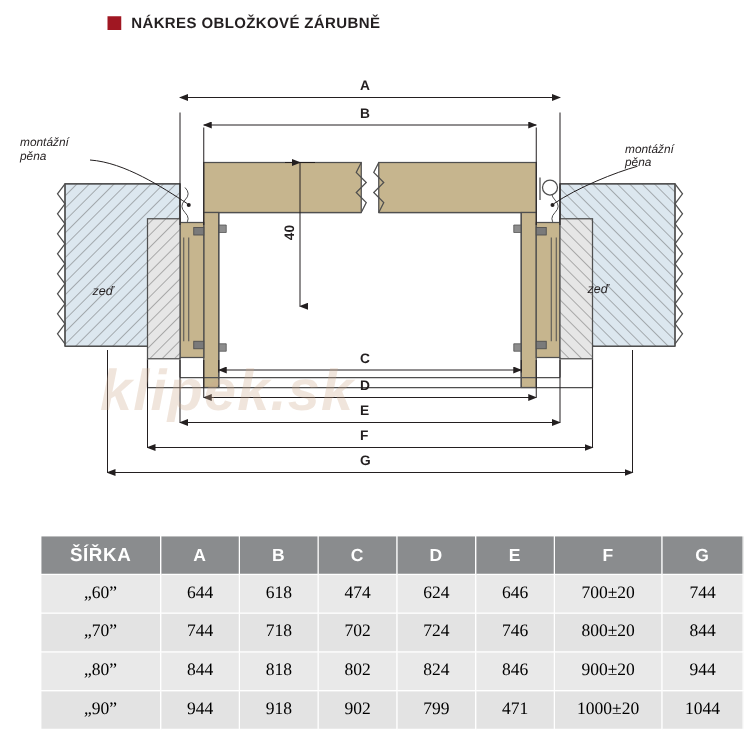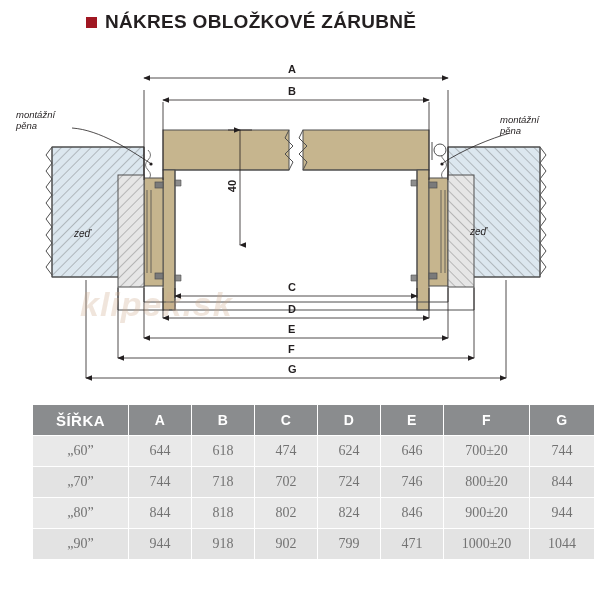--- a/index.html
+++ b/index.html
@@ -17,40 +17,40 @@
     position: absolute;
     left: 86px; top: 11px;
     display: flex; align-items: center;
   }
   #title-bullet {
     width: 11px; height: 11px;
     background: #a01722;
     margin-right: 8px;
   }
   #title-text {
-    font-size: 19px;
+    font-size: 12px;
     font-weight: bold;
     letter-spacing: 0.3px;
     color: #231f20;
     white-space: nowrap;
   }
 
   
   #drawing {
     position: absolute;
     left: 0; top: 30px;
     width: 600px; height: 370px;
   }
   #drawing svg { display: block; }
 
   
   #watermark {
     position: absolute;
     left: 80px; top: 255px;
-    font-size: 34px;
+    font-size: 46px;
     font-weight: bold;
     font-style: italic;
     color: rgba(205,170,140,0.30);
     letter-spacing: 1px;
     pointer-events: none;
     user-select: none;
   }
 
   
   .lbl {
@@ -82,26 +82,27 @@
   
   #table-wrap {
     position: absolute;
     left: 32px; top: 404px;
     width: 536px;
   }
   table {
     border-collapse: collapse;
     width: 536px;
     table-layout: fixed;
+    margin-top: 24px;
   }
   th, td {
     border: 1px solid #ffffff;
     text-align: center;
     font-size: 13px;
-    color: #737373;
+    color: #000000;
     height: 31px;
     padding: 0;
   }
   thead th {
     background: #8a8c8e;
     color: #ffffff;
     font-weight: bold;
     font-size: 14px;
     letter-spacing: 0.5px;
   }

